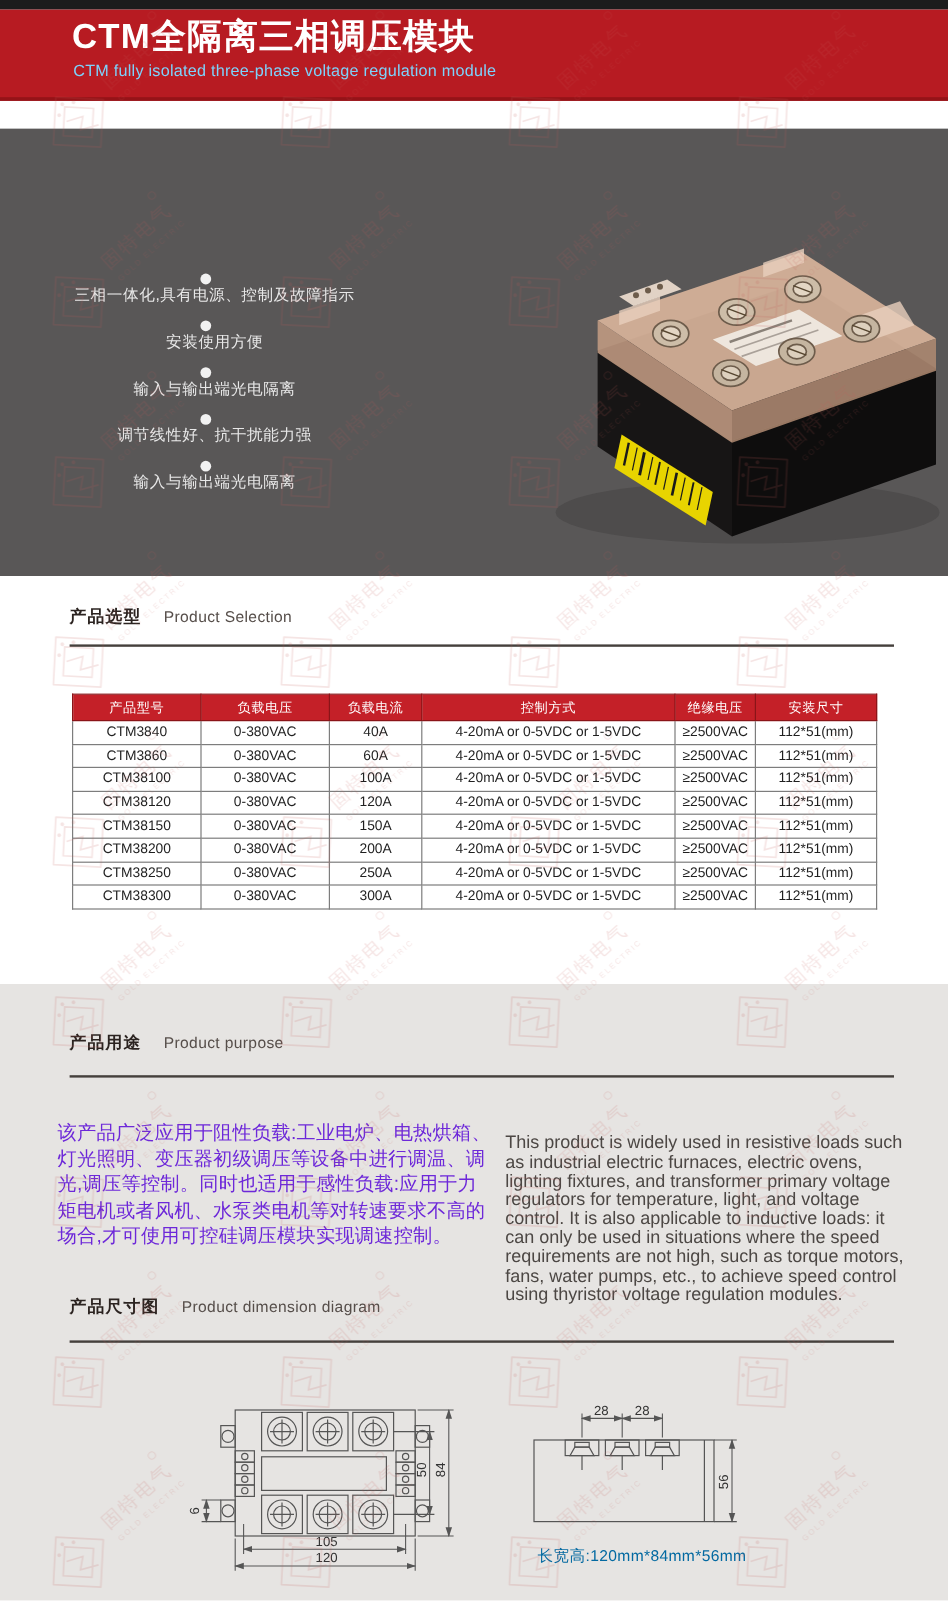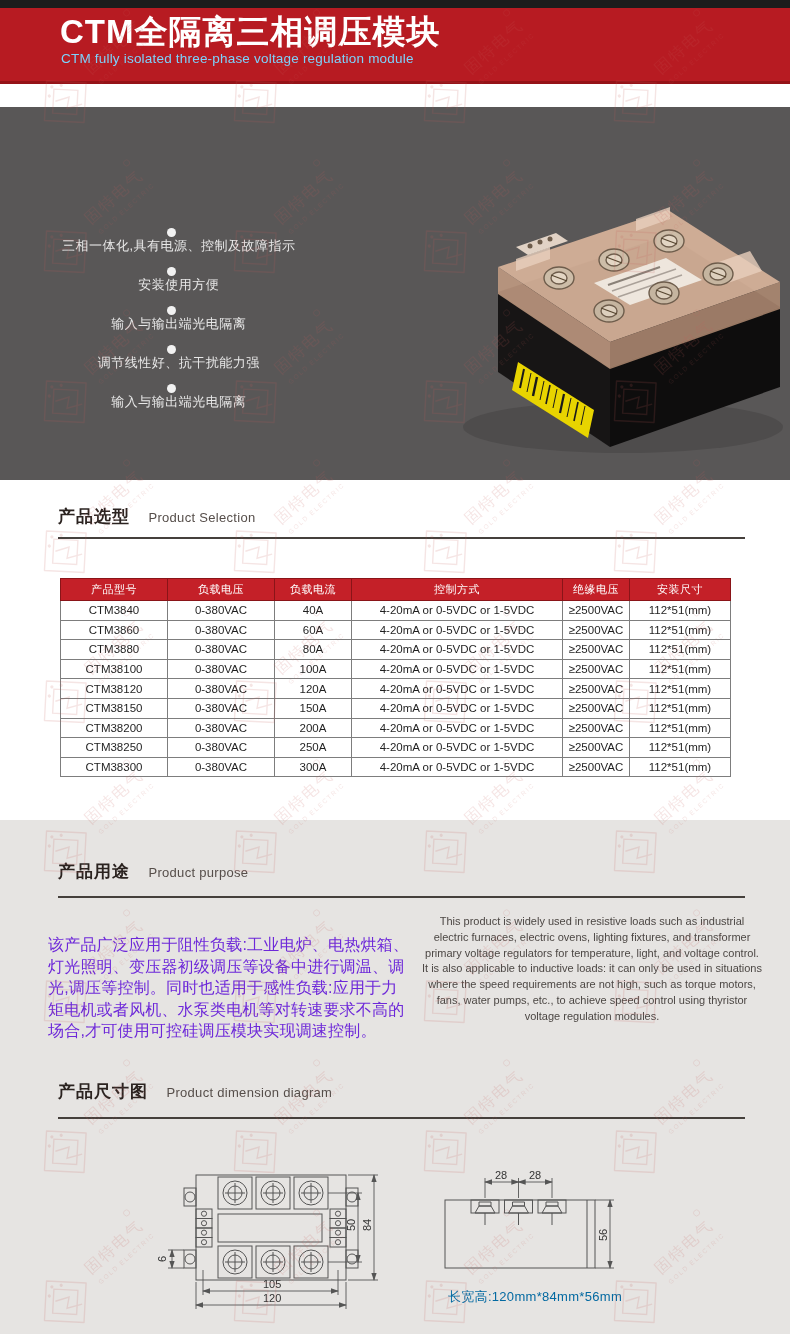--- a/index.html
+++ b/index.html
@@ -5,48 +5,48 @@
   html,body{margin:0;padding:0;}
   body{width:790px;font-family:"Liberation Sans","DejaVu Sans",sans-serif;background:#fff;}
   #page{position:relative;width:790px;height:1334px;overflow:hidden;background:#fff;}
 
   
   .wm-overlay{position:absolute;left:0;top:0;z-index:60;pointer-events:none;}
 
   
   .top-bar{position:absolute;left:0;top:0;width:790px;height:8px;background:#1c1c1c;z-index:5;}
   .hdr{position:absolute;left:0;top:8px;width:790px;height:76px;background:#b71b22;border-bottom:3px solid #951318;box-sizing:border-box;z-index:5;}
-  .hdr h1{margin:7px 0 0 60px;font-size:33px;line-height:33px;font-weight:bold;color:#ffffff;letter-spacing:1px;}
+  .hdr h1{margin:7px 0 0 60px;font-size:29px;line-height:33px;font-weight:bold;color:#ffffff;letter-spacing:1px;}
   .hdr .sub{margin:3px 0 0 61px;font-size:13.5px;color:#7dd3fc;letter-spacing:.2px;}
   .white-band{position:absolute;left:0;top:84px;width:790px;height:23px;background:#ffffff;z-index:4;}
 
   
   .hero{position:absolute;left:0;top:107px;width:790px;height:373px;background:#595757;z-index:3;}
   .feature-list{position:absolute;left:62px;top:121px;margin:0;padding:0;list-style:none;}
   .feature-list li{display:flex;align-items:center;margin-bottom:12px;font-size:13px;color:#e8e8e8;letter-spacing:.5px;flex-direction:column;}
   .feature-list .dot{width:9px;height:9px;border-radius:50%;background:#f2f2f2;margin-right:15px;flex:0 0 auto;}
   .product-photo{position:absolute;left:398px;top:40px;}
 
   
   .sel{position:absolute;left:0;top:480px;width:790px;height:340px;background:#ffffff;z-index:3;}
 
   .sec-head{position:absolute;left:58px;}
-  .sec-head .zh{font-size:17px;font-weight:bold;color:#2b2320;letter-spacing:1px;}
+  .sec-head .zh{font-size:14px;font-weight:bold;color:#2b2320;letter-spacing:1px;}
   .sec-head .en{font-size:13px;color:#564e4a;margin-left:14px;letter-spacing:.3px;}
   .sec-rule{position:absolute;left:58px;width:687px;border-top:2px solid #45403c;height:0;}
 
   table.sel-table{position:absolute;left:60px;top:98px;width:670px;border-collapse:collapse;table-layout:fixed;}
   table.sel-table th{background:#c42028;color:#ffffff;font-size:11px;font-weight:normal;height:21px;border:1px solid #8a1418;padding:0;letter-spacing:.5px;}
   table.sel-table td{background:#ffffff;color:#1f1f1f;font-size:11.5px;height:18.6px;border:1px solid #7d7d7d;text-align:center;padding:0;}
 
   
   .low{position:absolute;left:0;top:820px;width:790px;height:514px;background:#e6e4e2;z-index:3;}
 
   .para-zh{position:absolute;left:48px;top:114px;width:362px;font-size:16px;line-height:21.5px;color:#6d28d9;letter-spacing:.2px;}
-  .para-en{position:absolute;left:421px;top:94px;width:342px;font-size:11px;line-height:15.8px;color:#4c4744;text-align:center;}
+  .para-en{position:absolute;left:421px;top:125px;width:342px;font-size:15px;line-height:15.8px;color:#4c4744;}
 
   .dim-caption{position:absolute;left:448px;top:468px;font-size:13px;color:#0369a1;letter-spacing:.3px;}
 
   svg text{font-family:"Liberation Sans","DejaVu Sans",sans-serif;}
   .dim-label{font-size:11px;fill:#333;}
 </style>
 </head>
 <body>
 
 <div id="page">
@@ -186,28 +186,20 @@
           </tr>
           <tr>
             <td>CTM3860</td>
             <td>0-380VAC</td>
             <td>60A</td>
             <td>4-20mA or 0-5VDC or 1-5VDC</td>
             <td>≥2500VAC</td>
             <td>112*51(mm)</td>
           </tr>
           <tr>
-            <td>CTM3880</td>
-            <td>0-380VAC</td>
-            <td>80A</td>
-            <td>4-20mA or 0-5VDC or 1-5VDC</td>
-            <td>≥2500VAC</td>
-            <td>112*51(mm)</td>
-          </tr>
-          <tr>
             <td>CTM38100</td>
             <td>0-380VAC</td>
             <td>100A</td>
             <td>4-20mA or 0-5VDC or 1-5VDC</td>
             <td>≥2500VAC</td>
             <td>112*51(mm)</td>
           </tr>
           <tr>
             <td>CTM38120</td>
             <td>0-380VAC</td>

